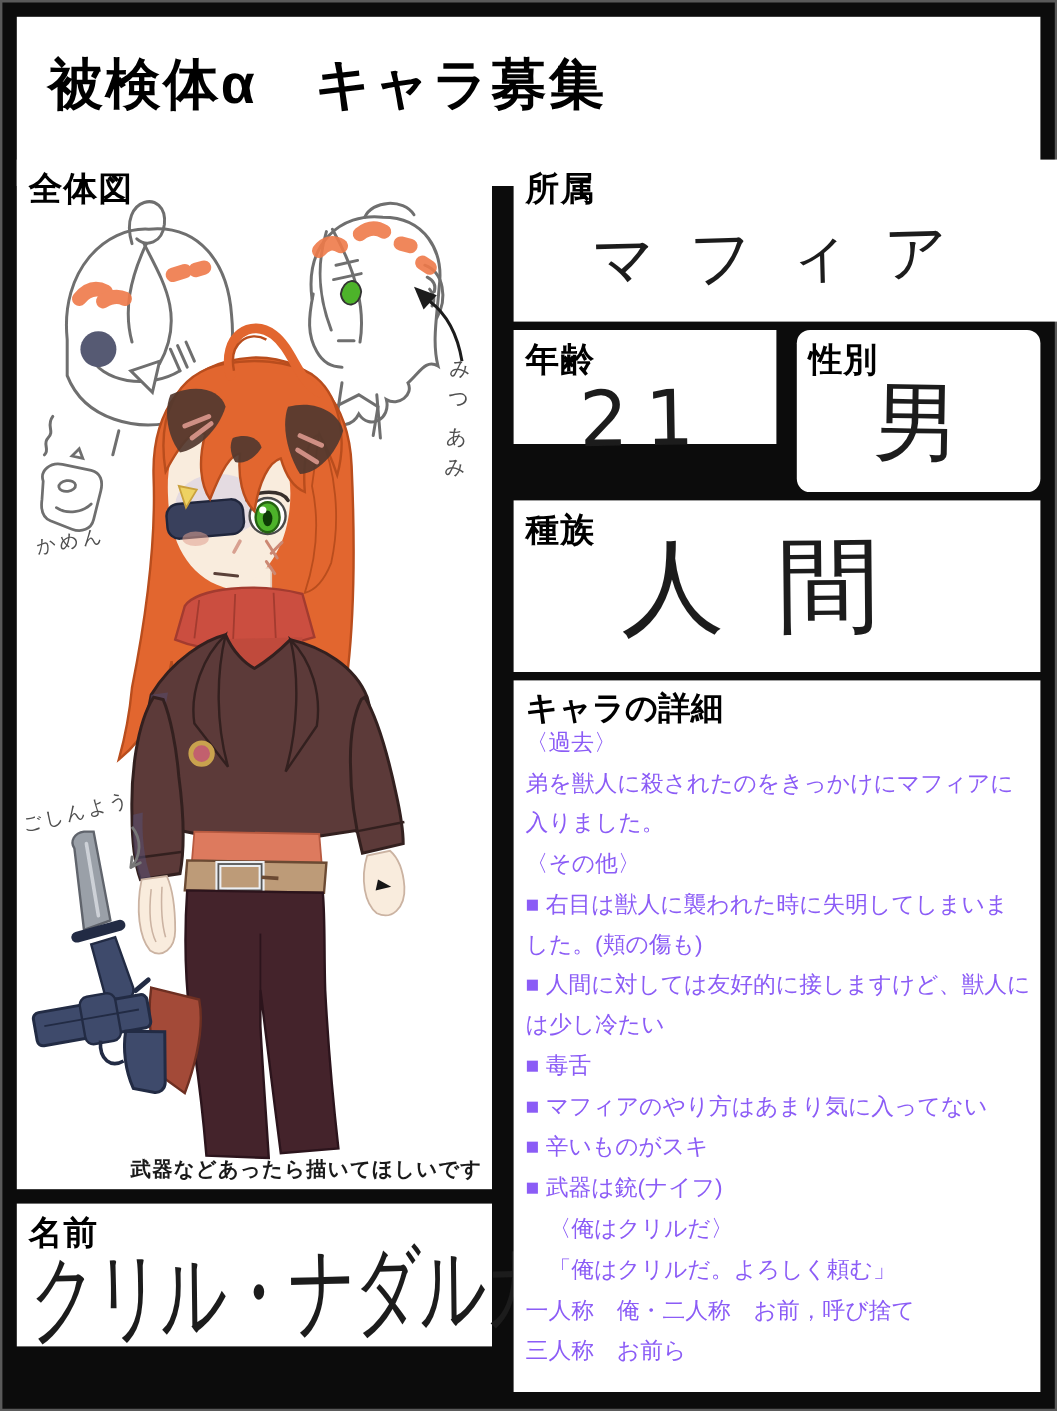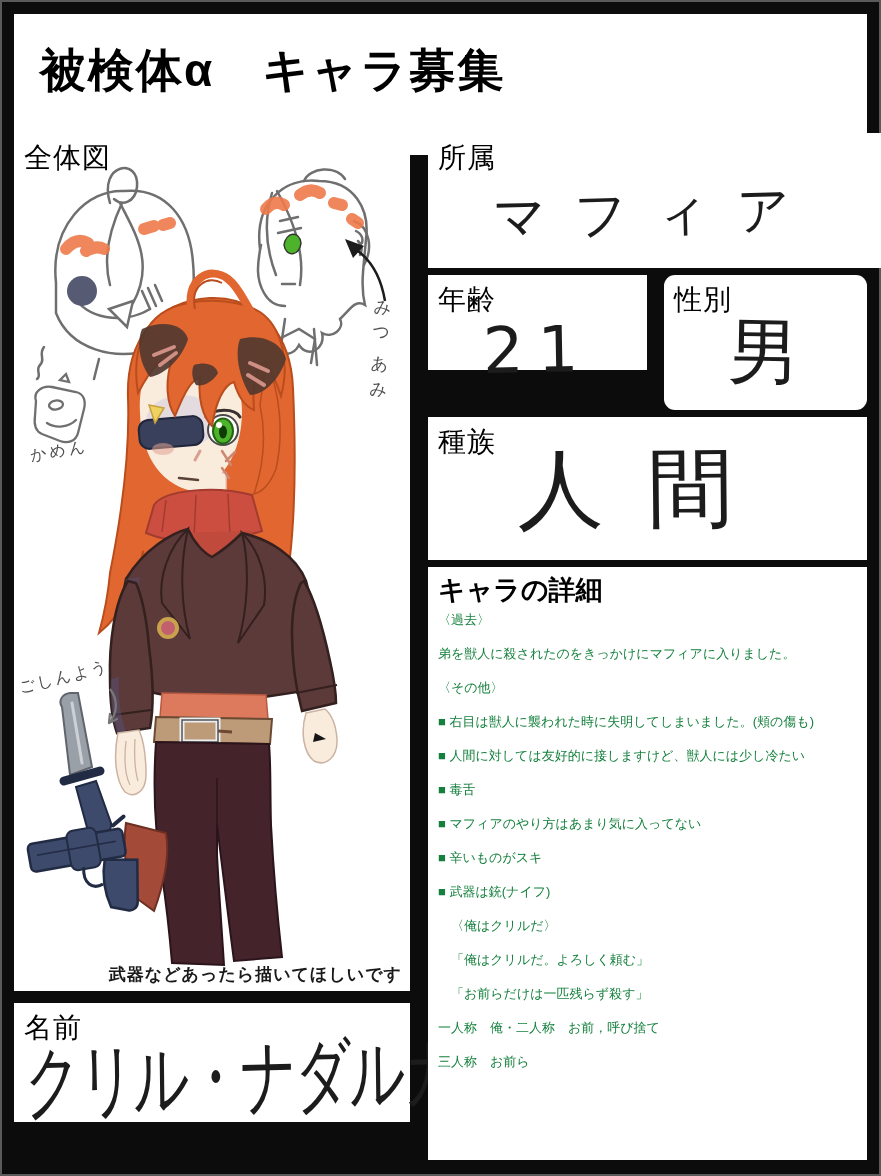--- a/index.html
+++ b/index.html
@@ -5,21 +5,21 @@
   html,body{margin:0;padding:0;background:#222;}
   .canvas{
     position:relative; width:881px; height:1176px;
     background:#0c0c0c; overflow:hidden;
     box-shadow: inset 0 0 0 2px #5a5a5a;
     font-family:"Liberation Sans", sans-serif;
   }
   .panel{position:absolute;background:#ffffff;}
   .panel-label{
     position:absolute; top:6px; left:10px;
-    font-weight:normal; font-size:28px; color:#000; letter-spacing:1px;
+    font-weight:bold; font-size:28px; color:#000; letter-spacing:1px;
   }
   
   .p-title   {left:14px; top:14px;   width:853px; height:141px;}
   .p-zentai  {left:14px; top:133px;  width:396px; height:858px;}
   .p-name    {left:14px; top:1003px; width:396px; height:119px;}
   .p-shozoku {left:428px;top:133px;  width:439px; height:135px;padding-left:16px;}
   .p-nenrei  {left:428px;top:275px;  width:219px; height:95px;}
   .p-seibetsu{left:664px;top:275px;  width:203px; height:135px;border-radius:11px;}
   .p-shuzoku {left:428px;top:417px;  width:439px; height:143px;}
   .p-details {left:428px;top:567px;  width:439px; height:593px;}
@@ -40,21 +40,21 @@
   .hand-seibetsu{left:64px; top:30px; font-size:72px; transform:rotate(1deg);}
   .hand-shuzoku{left:0; right:0; top:14px; text-align:center;
     font-size:86px; letter-spacing:44px; transform:rotate(-0.5deg);}
   .hand-name{left:10px; top:26px; font-size:54px; letter-spacing:-2px;
     transform:scale(1.02,1.5) rotate(-1deg); transform-origin:left top;}
 
   
   .details-header{position:absolute; top:5px; left:10px;
     font-weight:bold; font-size:27px; color:#000;text-align:right;}
   .details-body{position:absolute; top:36px; left:10px; right:8px;}
-  .detail-line{font-size:13px; line-height:33px; color:#15803d;
+  .detail-line{font-size:19px; line-height:33px; color:#8b5cf6;
     white-space:pre-wrap; margin-bottom:1px;}
 
   
   .ann{position:absolute; color:#4f4f4f;
     font-family:"DejaVu Sans", sans-serif;}
   .ann-mitsuami{left:356px; top:156px; font-size:17px; letter-spacing:8px;
     writing-mode:vertical-rl; text-orientation:upright; transform:rotate(3deg);}
   .ann-kamen{left:16px; top:308px; font-size:16px; transform:rotate(-10deg); letter-spacing:3px;}
   .ann-goshin{left:4px; top:534px; font-size:16px; transform:rotate(-14deg); letter-spacing:2px;}
   .zentai-caption{
@@ -260,19 +260,18 @@
         <div class="detail-line">弟を獣人に殺されたのをきっかけにマフィアに入りました。</div>
         <div class="detail-line">〈その他〉</div>
         <div class="detail-line">■ 右目は獣人に襲われた時に失明してしまいました。(頬の傷も)</div>
         <div class="detail-line">■ 人間に対しては友好的に接しますけど、獣人には少し冷たい</div>
         <div class="detail-line">■ 毒舌</div>
         <div class="detail-line">■ マフィアのやり方はあまり気に入ってない</div>
         <div class="detail-line">■ 辛いものがスキ</div>
         <div class="detail-line">■ 武器は銃(ナイフ)</div>
         <div class="detail-line">　〈俺はクリルだ〉</div>
         <div class="detail-line">　「俺はクリルだ。よろしく頼む」</div>
-        <div class="detail-line">　「お前らだけは一匹残らず殺す」</div>
         <div class="detail-line">一人称　俺・二人称　お前，呼び捨て</div>
         <div class="detail-line">三人称　お前ら</div>
       </div>
   </div>
 
 </div>
 
 </body></html>

